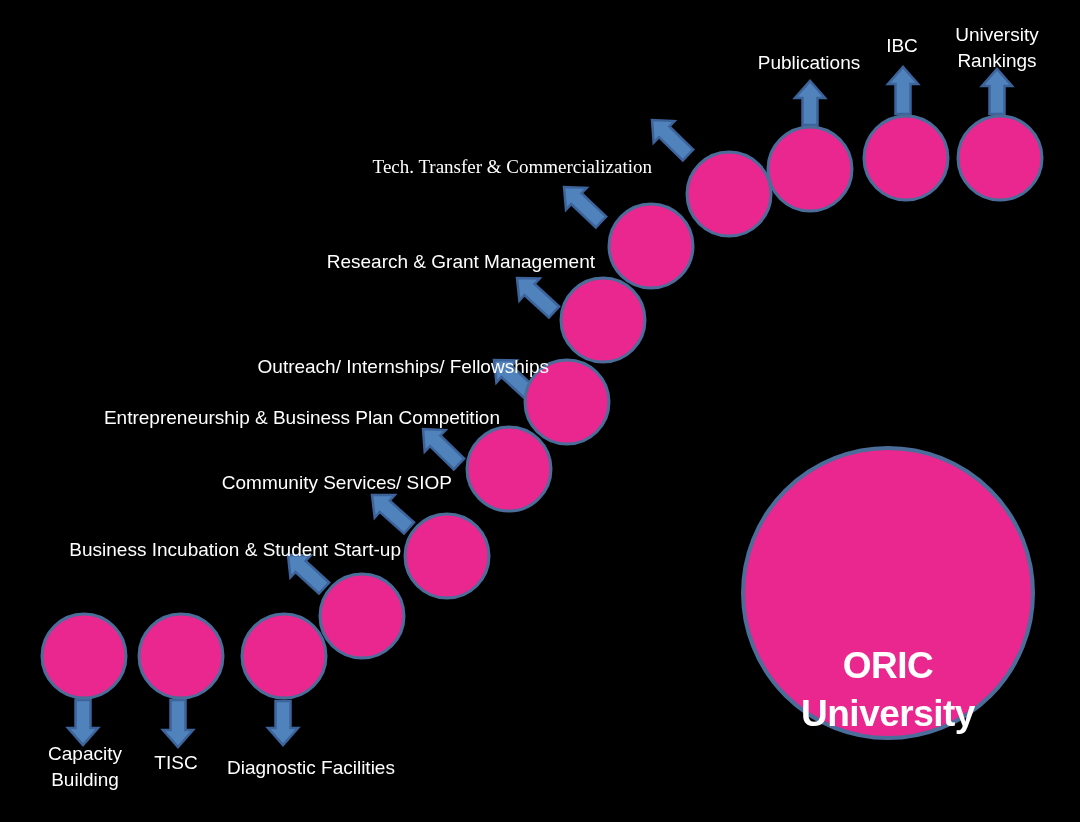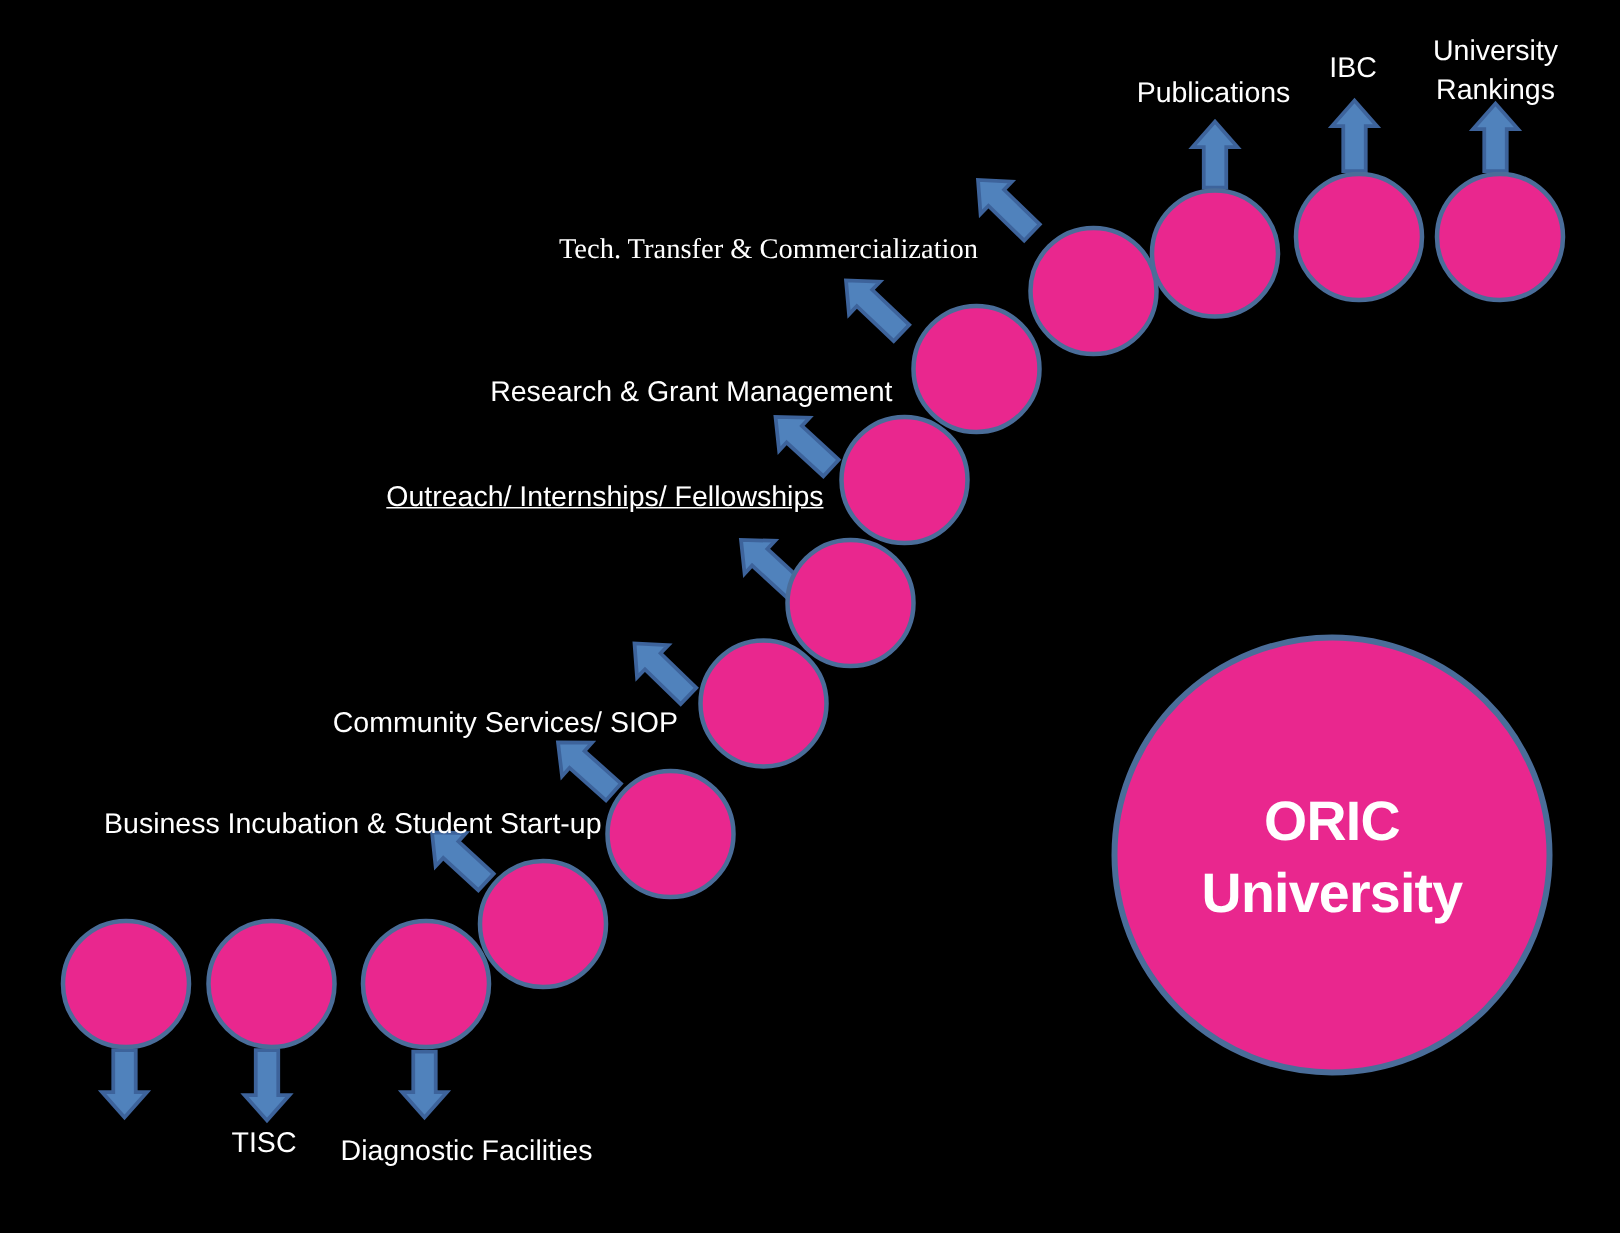--- a/index.html
+++ b/index.html
@@ -85,51 +85,58 @@
       <path d="M693.2 149.6 L 669.4 126.5 L 674.6 121.1 L 652.0 120.0 L 653.7 142.6 L 659.0 137.2 L 682.8 160.4 Z" fill="#5082BC" stroke="#3D639B" stroke-width="2.5"></path>
       <circle cx="729" cy="194" r="42" fill="#E9278E" stroke="#4A6D99" stroke-width="3"></circle>
       <path d="M817.5 125.0 L 817.5 98.0 L 825.0 98.0 L 810.0 81.0 L 795.0 98.0 L 802.5 98.0 L 802.5 125.0 Z" fill="#5082BC" stroke="#3D639B" stroke-width="2.5"></path>
       <circle cx="810" cy="169" r="42" fill="#E9278E" stroke="#4A6D99" stroke-width="3"></circle>
       <path d="M910.5 114.0 L 910.5 84.0 L 918.0 84.0 L 903.0 67.0 L 888.0 84.0 L 895.5 84.0 L 895.5 114.0 Z" fill="#5082BC" stroke="#3D639B" stroke-width="2.5"></path>
       <circle cx="906" cy="158" r="42" fill="#E9278E" stroke="#4A6D99" stroke-width="3"></circle>
       <path d="M1004.5 114.0 L 1004.5 86.0 L 1012.0 86.0 L 997.0 69.0 L 982.0 86.0 L 989.5 86.0 L 989.5 114.0 Z" fill="#5082BC" stroke="#3D639B" stroke-width="2.5"></path>
       <circle cx="1000" cy="158" r="42" fill="#E9278E" stroke="#4A6D99" stroke-width="3"></circle>
     </svg>
   <div id="labels">
+      <div class="node-label center" style="left: 85px; top: 767px;">
+        <div>Capacity</div>
+        <div>Building</div>
+      </div>
       <div class="node-label center" style="left: 176px; top: 763px;">
         <div>TISC</div>
       </div>
       <div class="node-label center" style="left: 311px; top: 758px; margin-top: 10px;">
         <div>Diagnostic Facilities</div>
       </div>
       <div class="node-label right" style="left: 401px; top: 550px; text-align: right;">
         <div>Business Incubation &amp; Student Start-up</div>
       </div>
       <div class="node-label right" style="left: 452px; top: 483px;">
         <div>Community Services/ SIOP</div>
       </div>
-      <div class="node-label right" style="left: 549px; top: 332px; text-decoration: underline;">
+      <div class="node-label right" style="left: 500px; top: 418px;">
+        <div>Entrepreneurship &amp; Business Plan Competition</div>
+      </div>
+      <div class="node-label right" style="left: 549px; top: 367px;">
         <div>Outreach/ Internships/ Fellowships</div>
       </div>
       <div class="node-label right" style="left: 595px; top: 262px;">
         <div>Research &amp; Grant Management</div>
       </div>
       <div class="node-label right" style="left: 652px; top: 167px; font-family: Liberation Serif, serif;">
         <div>Tech. Transfer &amp; Commercialization</div>
       </div>
       <div class="node-label center" style="left: 809px; top: 63px;">
         <div>Publications</div>
       </div>
       <div class="node-label center" style="left: 902px; top: 46px;">
         <div>IBC</div>
       </div>
       <div class="node-label center" style="left: 997px; top: 48px;">
         <div>University</div>
         <div>Rankings</div>
       </div>
     </div>
-  <div id="oric-circle" style="left: 741px; top: 423px; width: 294px; height: 294px;">
+  <div id="oric-circle" style="left: 741px; top: 446px; width: 294px; height: 294px; align-items: flex-end;">
     <div id="oric-text">
       <div>ORIC</div>
       <div>University</div>
     </div>
   </div>
 </div>
 
 </body></html>

